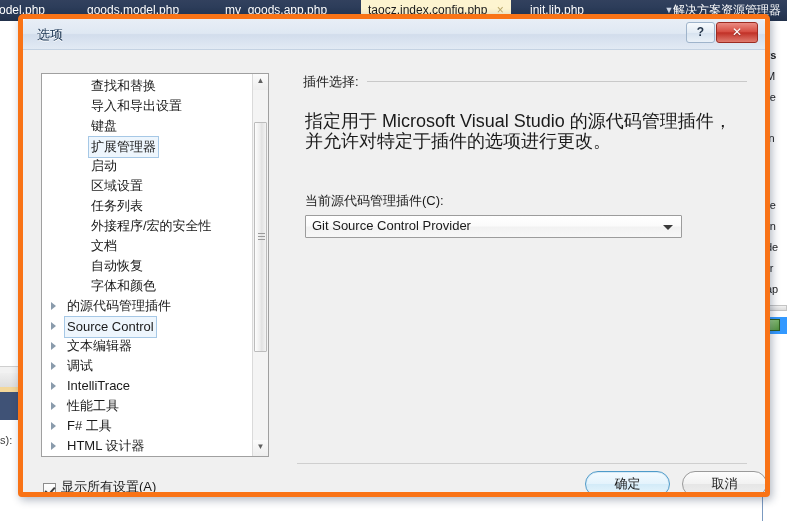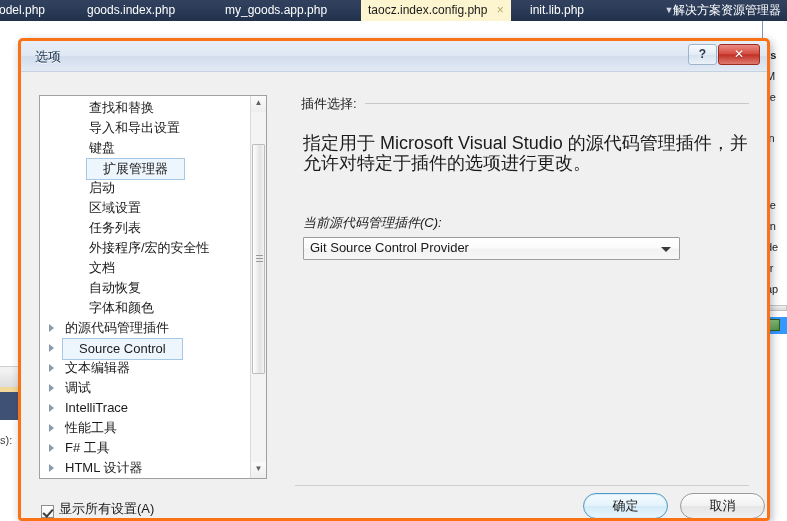--- a/index.html
+++ b/index.html
@@ -83,26 +83,25 @@
     position: absolute; left: 0; font-size: 11px; color: #3c3c3c;
     white-space: nowrap;
   }
 
   
   #options-dialog {
     position: absolute;
     left: 18px; top: 14px;
     width: 752px; height: 483px;
     background: #f0f0f0;
-    border: 3px solid #f97316;
+    border: 5px solid #f97316;
     border-radius: 5px 5px 4px 4px;
     box-shadow: 0 0 0 1px rgba(255,255,255,0.75) inset,
                 2px 3px 9px rgba(20,40,70,0.33);
     overflow: hidden;
-    margin-top: 24px;
   }
   .dlg-titlebar {
     position: absolute; left: 0; top: 0; right: 0; height: 31px;
     background: linear-gradient(to bottom, #e8eef6 0%, #dfe8f3 48%, #d2ddec 52%, #e2eaf4 100%);
     border-bottom: 1px solid #c4d2e2;
     border-radius: 4px 4px 0 0;
   }
   .dlg-title {
     position: absolute; left: 14px; top: 7px;
     font-size: 13px; color: #16304e;
@@ -160,21 +159,21 @@
     position: absolute; left: 9px; top: 6px;
     width: 0; height: 0;
     border-left: 5px solid #8a9bac;
     border-top: 4px solid transparent;
     border-bottom: 4px solid transparent;
   }
   .tree-item .lbl { display: inline-block; padding: 0 3px; }
   .tree-item.focused .lbl {
     border: 1px solid #a6c8e6;
     background: #eef6fd;
-    padding: 0 16px;
+    padding: 0 2px;
   }
   .tree-scroll {
     position: absolute; right: 0; top: 0; bottom: 0; width: 16px;
     background: #f4f4f4; border-left: 1px solid #dadada;
   }
   .ts-btn {
     position: absolute; left: 0; width: 15px; height: 16px;
     background: linear-gradient(to bottom,#fbfbfb,#eeeeee);
     text-align: center; line-height: 14px; font-size: 8px; color: #606060;
   }
@@ -207,21 +206,21 @@
   .panel-head .ph-rule {
     position: absolute; left: 0; right: 0; top: 8px;
     border-top: 1px solid #c9c9c9;
   }
   .panel-desc {
     position: absolute; left: 2px; top: 38px; right: 0;
     font-size: 18px; color: #1a1a1a; line-height: 20px;
   }
   .panel-sublabel {
     position: absolute; left: 2px; top: 119px;
-    font-size: 13px; color: #1a1a1a; font-style: italic;
+    font-size: 13px; color: #1a1a1a;
   }
   .combo {
     position: absolute; left: 2px; top: 142px;
     width: 377px; height: 23px;
     background: linear-gradient(to bottom,#ffffff 0%,#fbfbfb 48%,#f2f2f2 52%,#f7f7f7 100%);
     border: 1px solid #9c9c9c;
     border-radius: 1px;
   }
   .combo .ctext {
     position: absolute; left: 6px; top: 2px;
@@ -305,21 +304,21 @@
     <div class="sol-selected" style="top:296px;">
       <div class="sol-icon" style="left:5px;top:2px;"></div>
     </div>
   </div>
 
   <div class="tabstrip">
     <div class="tab" style="left:-8px;">
       <span>odel.php</span>
     </div>
     <div class="tab" style="left:80px;">
-      <span>goods.index.php</span>
+      <span>goods.model.php</span>
     </div>
     <div class="tab" style="left:218px;">
       <span>my_goods.app.php</span>
     </div>
     <div class="tab active" style="left:361px;">
       <span>taocz.index.config.php</span>
       <span class="closeglyph">×</span>
     </div>
     <div class="tab" style="left:523px;">
       <span>init.lib.php</span>

